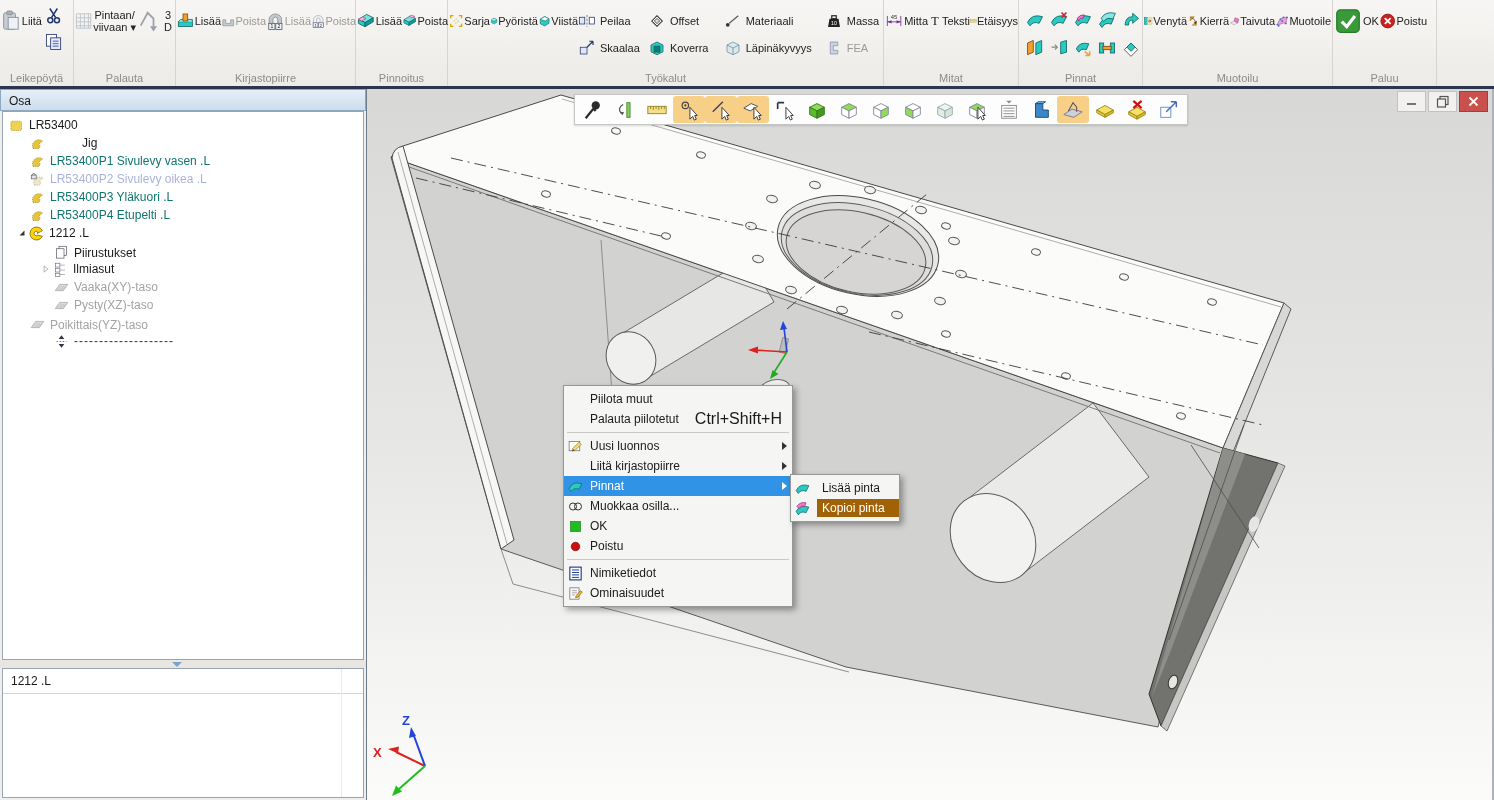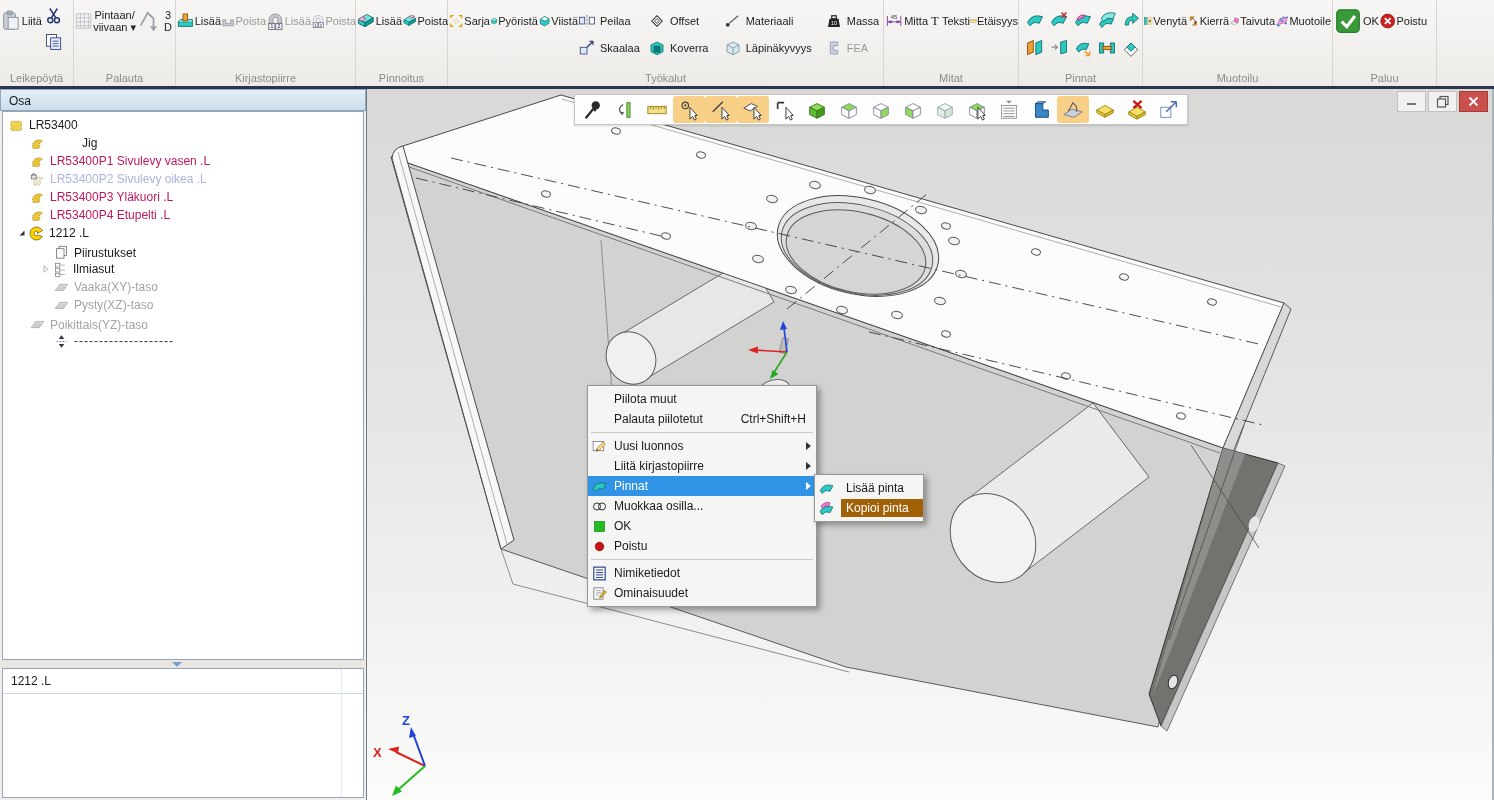--- a/index.html
+++ b/index.html
@@ -33,21 +33,21 @@
   #sidebar { position:absolute; left:0; top:89px; width:366px; height:711px; background:#f0efed; }
   #osa-header { position:absolute; left:0; top:0; width:100%; height:22px;
     background:linear-gradient(#e6eff8,#ccddec); border:1px solid #8fa8c0; font-size:12px;
     color:#15181c; padding:4px 0 0 8px; }
   #tree-box { position:absolute; left:2px; right:2px; top:22px; height:549px; background:#fff;
     border:1px solid #95a5b5; overflow:hidden; }
   .trow { position:relative; height:18px; display:flex; align-items:center; font-size:12px; white-space:nowrap; }
   .trow .tic { width:15px; height:15px; flex:none; margin-right:5px; }
   .texp { width:10px; height:10px; flex:none; margin-right:2px; }
   .tlabel.black { color:#1a1a1a; }
-  .tlabel.blue  { color:#be185d; }
+  .tlabel.blue  { color:#0f766e; }
   .tlabel.muted { color:#aab3dc; }
   .tlabel.gray  { color:#a3a3a1; }
   .tlabel.dash  { color:#29335c; letter-spacing:1px; }
   #splitter { position:absolute; left:0; right:0; top:571px; height:8px; background:#e9e6e2; }
   #splitter:after { content:""; position:absolute; left:172px; top:2px; width:0; height:0;
     border-left:5px solid transparent; border-right:5px solid transparent; border-top:5px solid #7aa2cc; }
   #footer-box { position:absolute; left:2px; right:2px; top:579px; bottom:2px; background:#fff;
     border:1px solid #95a5b5; }
   .frow { height:25px; border-bottom:1px solid #ccd8e4; font-size:12px; color:#1a1a1a;
     padding:5px 0 0 8px; }
@@ -64,28 +64,28 @@
   .vicon.active { background:#f8cf87; }
   .vicon svg { width:22px; height:22px; }
   #wincontrols { position:absolute; right:4px; top:2px; display:flex; }
   .wbtn { width:29px; height:21px; margin-left:2px; background:#f2f1ef; border:1px solid #c2c2c0;
     display:flex; align-items:center; justify-content:center; }
   .wbtn svg { width:13px; height:13px; }
   .wbtn.close { background:#c9504c; border-color:#a83c38; }
 
   
   .menu { position:absolute; background:#f5f5f3; border:1px solid #979797;
-    box-shadow:3px 3px 6px rgba(0,0,0,.35); padding:3px 0; z-index:20;margin-left:24px; }
+    box-shadow:3px 3px 6px rgba(0,0,0,.35); padding:3px 0; z-index:20; }
   #ctxmenu { left:563px; top:385px; width:230px; }
   #submenu { left:790px; top:474px; width:110px; }
   .mi { height:20px; display:flex; align-items:center; font-size:12px; color:#1a1a1a; padding-left:3px; }
   .mi .mic { width:17px; height:17px; flex:none; margin-right:6px; }
   .mi .mic.empty { visibility:hidden; }
   .mi-label { flex:1; white-space:nowrap; }
-  .mi-short { font-size:12px; color:#1a1a1a; margin-right:10px; }
+  .mi-short { font-size:16px; color:#1a1a1a; margin-right:10px; }
   .mi-arrow { width:0; height:0; border-left:5px solid #333; border-top:4px solid transparent;
     border-bottom:4px solid transparent; margin-right:5px; flex:none; }
   .mi.selected { background:#3093e6; color:#fff; }
   .mi.selected .mi-arrow { border-left-color:#fff; }
   .msep { height:1px; background:#c9c9c7; margin:3px 3px; }
   #submenu .mi .mi-label { padding:2px 5px; }
   #submenu .mi.selected { background:transparent; color:#1a1a1a; }
   #submenu .mi.selected .mi-label { background:#a16207; color:#fff; }
 </style>
 </head>

